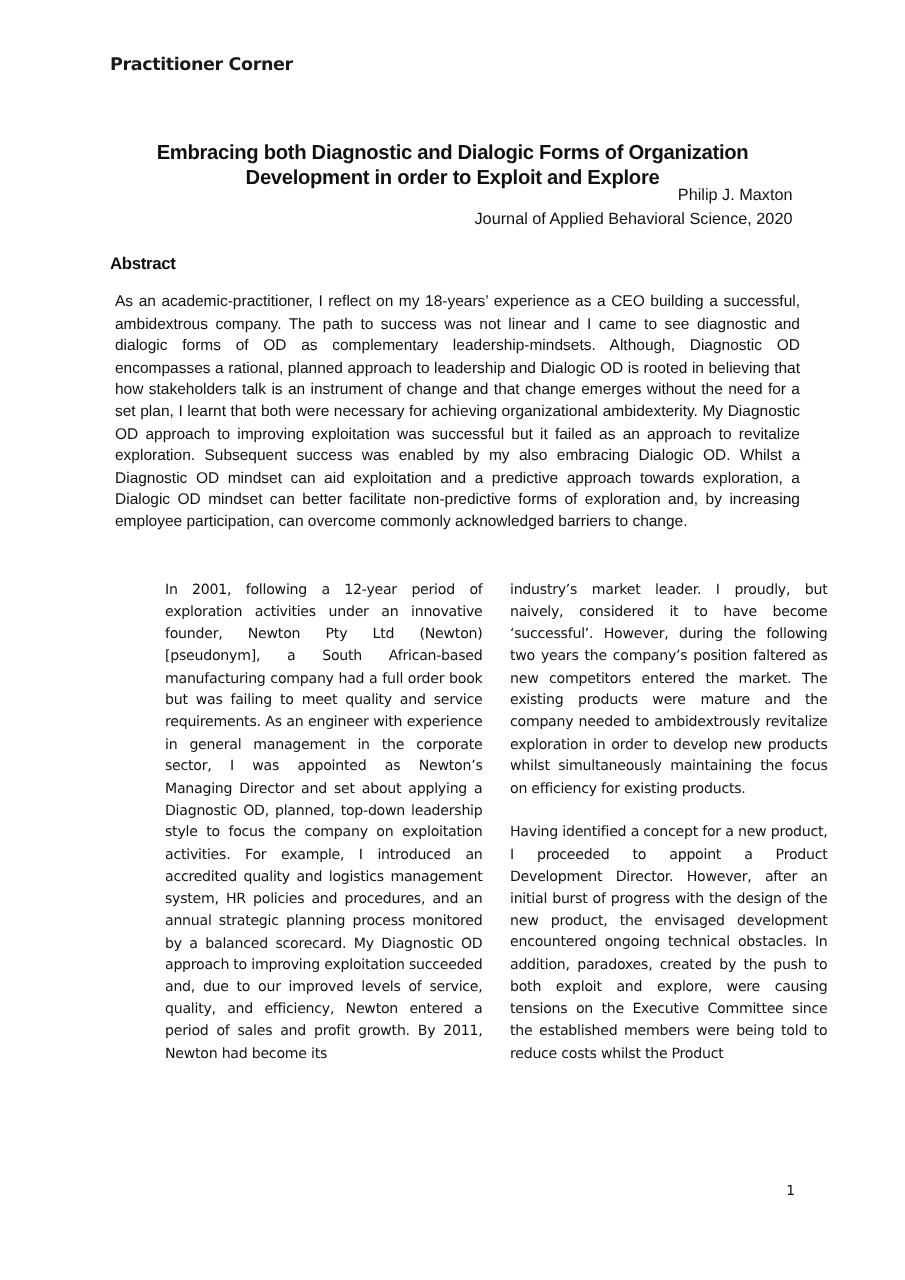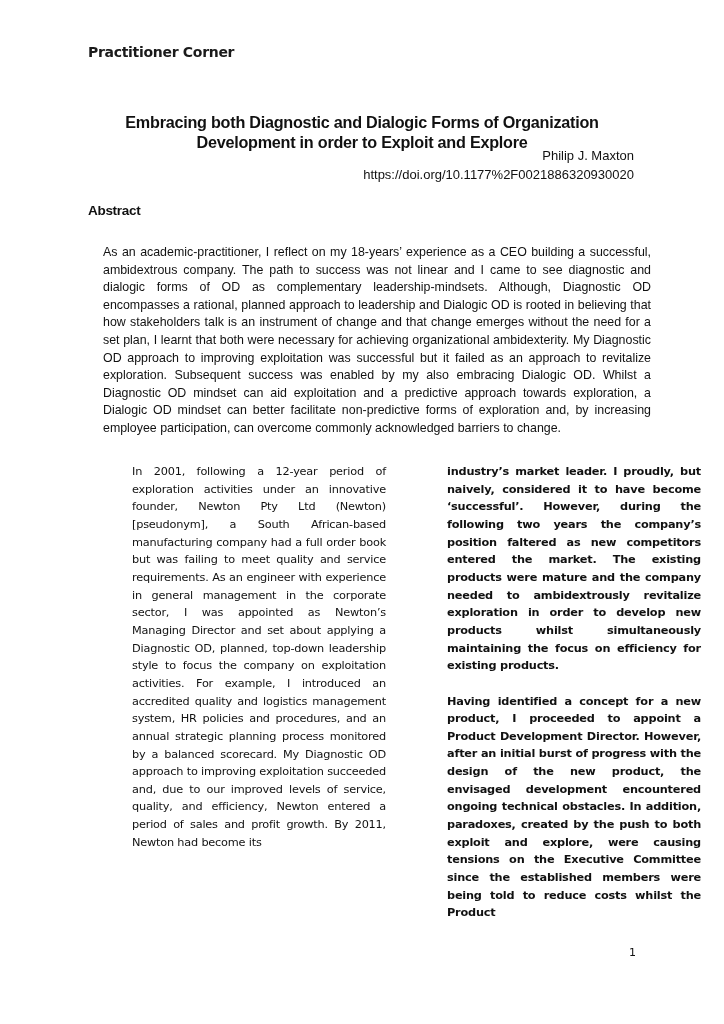--- a/index.html
+++ b/index.html
@@ -21,45 +21,45 @@
     }
     .abstract-heading {
       position: absolute; left: 88px; top: 203px;
       font-family: "Liberation Sans", sans-serif; font-size: 13.5px; font-weight: bold;
       letter-spacing: -0.3px;
       text-align: right;
     }
     .abstract-body {
       position: absolute; left: 88px; width: 548px; top: 229px;
       font-family: "Liberation Sans", sans-serif; font-size: 12.4px;
-      line-height: 17.6px; text-align: justify; margin: 15px;
+      line-height: 17.6px; text-align: justify; margin: 4px;
     }
     .col {
       position: absolute; top: 463px; width: 254px;
       font-family: "DejaVu Sans", sans-serif; font-size: 11.3px;
       line-height: 17.65px; text-align: justify; letter-spacing: -0.2px; margin-left: 44px;
     }
     .col p { margin: 0 0 17.65px 0; }
     .col-left { left: 88px; }
-    .col-right { left: 403px; font-weight: bold; }
+    .col-right { left: 364px; }
     .page-number {
       position: absolute; left: 629px; top: 946px;
       font-family: "DejaVu Sans", sans-serif; font-size: 11px;
     }
   </style>
 </head>
 <body>
 
 <div class="header">Practitioner Corner</div>
 
 <div class="title">Embracing both Diagnostic and Dialogic Forms of Organization Development in order to Exploit and Explore</div>
 
 <div class="meta">
   <div>Philip J. Maxton</div>
-  <div>https://doi.org/10.1177%2F0021886320930020</div>
+  <div>Journal of Applied Behavioral Science, 2020</div>
 </div>
 
 <div class="abstract-heading">Abstract</div>
 <p class="abstract-body">As an academic-practitioner, I reflect on my 18-years’ experience as a CEO building a successful, ambidextrous company. The path to success was not linear and I came to see diagnostic and dialogic forms of OD as complementary leadership-mindsets. Although, Diagnostic OD encompasses a rational, planned approach to leadership and Dialogic OD is rooted in believing that how stakeholders talk is an instrument of change and that change emerges without the need for a set plan, I learnt that both were necessary for achieving organizational ambidexterity. My Diagnostic OD approach to improving exploitation was successful but it failed as an approach to revitalize exploration. Subsequent success was enabled by my also embracing Dialogic OD. Whilst a Diagnostic OD mindset can aid exploitation and a predictive approach towards exploration, a Dialogic OD mindset can better facilitate non-predictive forms of exploration and, by increasing employee participation, can overcome commonly acknowledged barriers to change.</p>
 
 <div class="col col-left">
   <p>In 2001, following a 12-year period of exploration activities under an innovative founder, Newton Pty Ltd (Newton) [pseudonym], a South African-based manufacturing company had a full order book but was failing to meet quality and service requirements. As an engineer with experience in general management in the corporate sector, I was appointed as Newton’s Managing Director and set about applying a Diagnostic OD, planned, top-down leadership style to focus the company on exploitation activities. For example, I introduced an accredited quality and logistics management system, HR policies and procedures, and an annual strategic planning process monitored by a balanced scorecard. My Diagnostic OD approach to improving exploitation succeeded and, due to our improved levels of service, quality, and efficiency, Newton entered a period of sales and profit growth. By 2011, Newton had become its</p>
 </div>
 
 <div class="col col-right">

